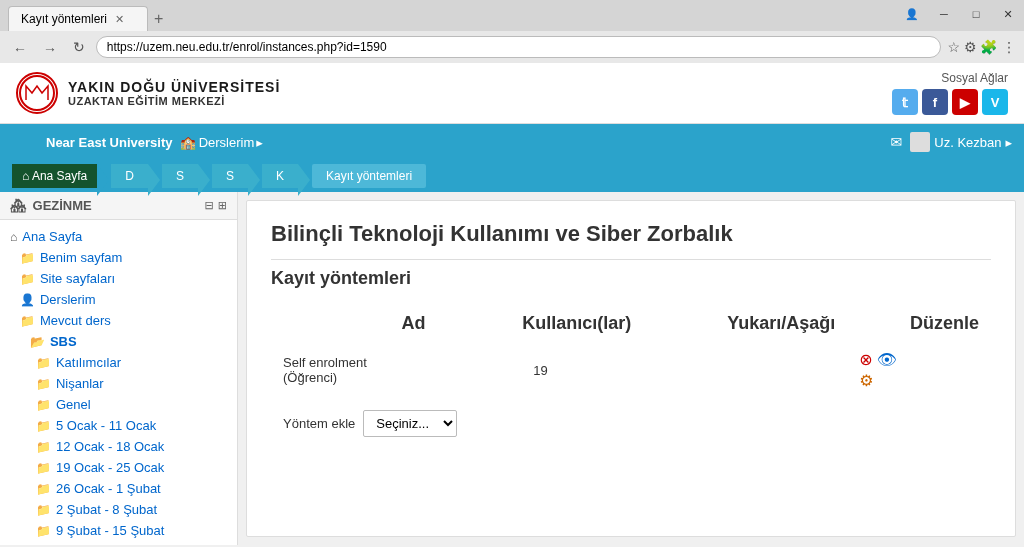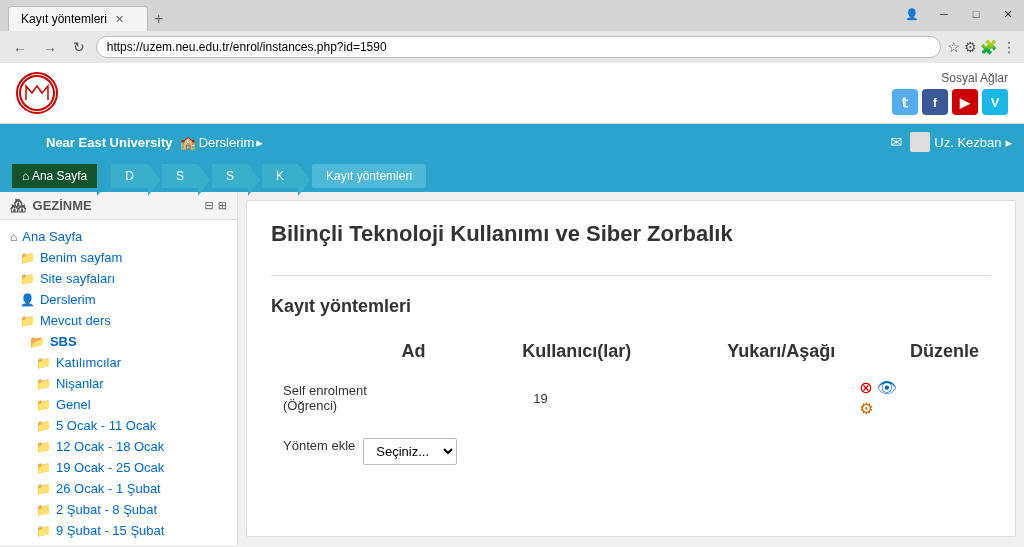--- a/index.html
+++ b/index.html
@@ -64,31 +64,31 @@
     .sidebar-item { padding: 3px 10px; display: flex; align-items: center; gap: 5px; color: #0066cc; cursor: pointer; }
     .sidebar-item.indent1 { padding-left: 20px; }
     .sidebar-item.indent2 { padding-left: 30px; }
     .sidebar-item.indent3 { padding-left: 36px; }
     .sidebar-item.bold { font-weight: bold; }
     .folder-icon { color: #555; font-size: 12px; }
     .home-icon { color: #555; font-size: 12px; }
 
     
     .content { flex: 1; background: white; padding: 20px 24px; overflow-y: auto; border: 1px solid #ddd; margin: 8px; border-radius: 2px; }
-    .page-title { font-size: 22px; font-weight: bold; color: #333; border-bottom: 1px solid #ddd; padding-bottom: 28px; margin-bottom: 20px; }
+    .page-title { font-size: 22px; font-weight: bold; color: #333; border-bottom: 1px solid #ddd; padding-bottom: 12px; margin-bottom: 8px; }
     .section-title { font-size: 18px; font-weight: bold; color: #333; margin-bottom: 16px; }
     .table-container { width: 100%; }
     table { border-collapse: collapse; width: 100%; }
     th { text-align: right; padding: 8px 12px; font-weight: bold; color: #333; font-size: 18px; }
     td { padding: 8px 12px; color: #333; font-size: 13px; vertical-align: middle; }
     .action-icons { display: flex; gap: 4px; align-items: center; flex-wrap: wrap; }
     .icon-red { color: #cc0000; }
     .icon-blue { color: #0066cc; }
     .icon-gray { color: #cc6600; }
-    .add-method { display: flex; gap: 8px; padding: 12px; }
+    .add-method { display: flex; align-items: center; gap: 8px; padding: 12px; }
     .add-label { font-size: 13px; color: #333; }
     select { border: 1px solid #bbb; padding: 4px 8px; font-size: 13px; border-radius: 2px; background: white; cursor: pointer; }
 
     
     .browser-outer { position: relative; }
     .win-controls { position: absolute; right: 0; top: 0; display: flex; height: 32px; }
     .win-ctrl { width: 32px; height: 28px; display: flex; align-items: center; justify-content: center; font-size: 11px; cursor: pointer; color: #333; background: none; border: none; }
   </style>
 </head>
 <body>
@@ -122,20 +122,24 @@
     </div>
   </div>
 
   <div class="site-header">
     <div class="logo-area">
       <div class="logo-icon">
         <svg width="38" height="38" viewBox="0 0 38 38">
           <circle cx="19" cy="19" r="17" fill="none" stroke="#cc0000" stroke-width="2"></circle>
           <path d="M 8 26 L 8 12 L 14 19 L 19 12 L 24 19 L 30 12 L 30 26" fill="none" stroke="#cc0000" stroke-width="1.5"></path>
         </svg>
+      </div>
+      <div class="logo-text">
+        <h1>YAKIN DOĞU ÜNİVERSİTESİ</h1>
+        <h2>UZAKTAN EĞİTİM MERKEZİ</h2>
       </div>
     </div>
     <div class="social-area">
       <span class="social-label">Sosyal Ağlar</span>
       <div class="social-icons">
         <div class="social-icon social-twitter">𝕥</div>
         <div class="social-icon social-facebook">f</div>
         <div class="social-icon social-youtube">▶</div>
         <div class="social-icon social-vimeo">V</div>
       </div>

